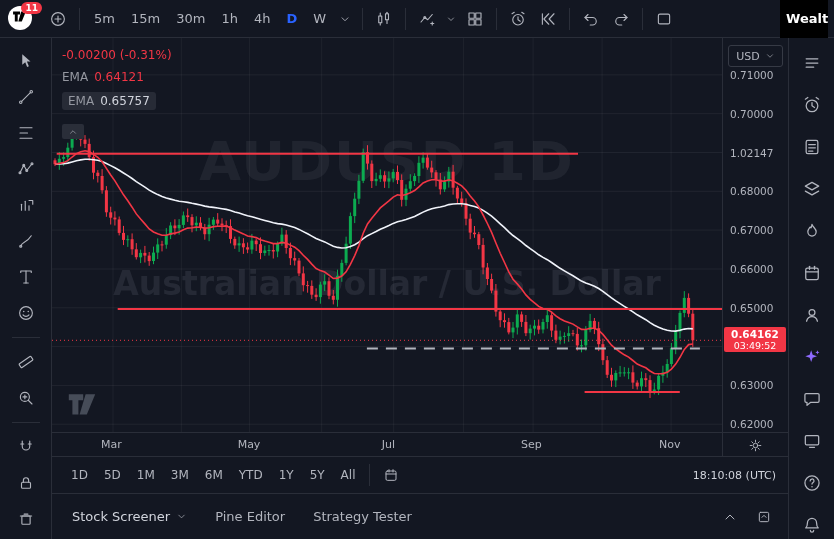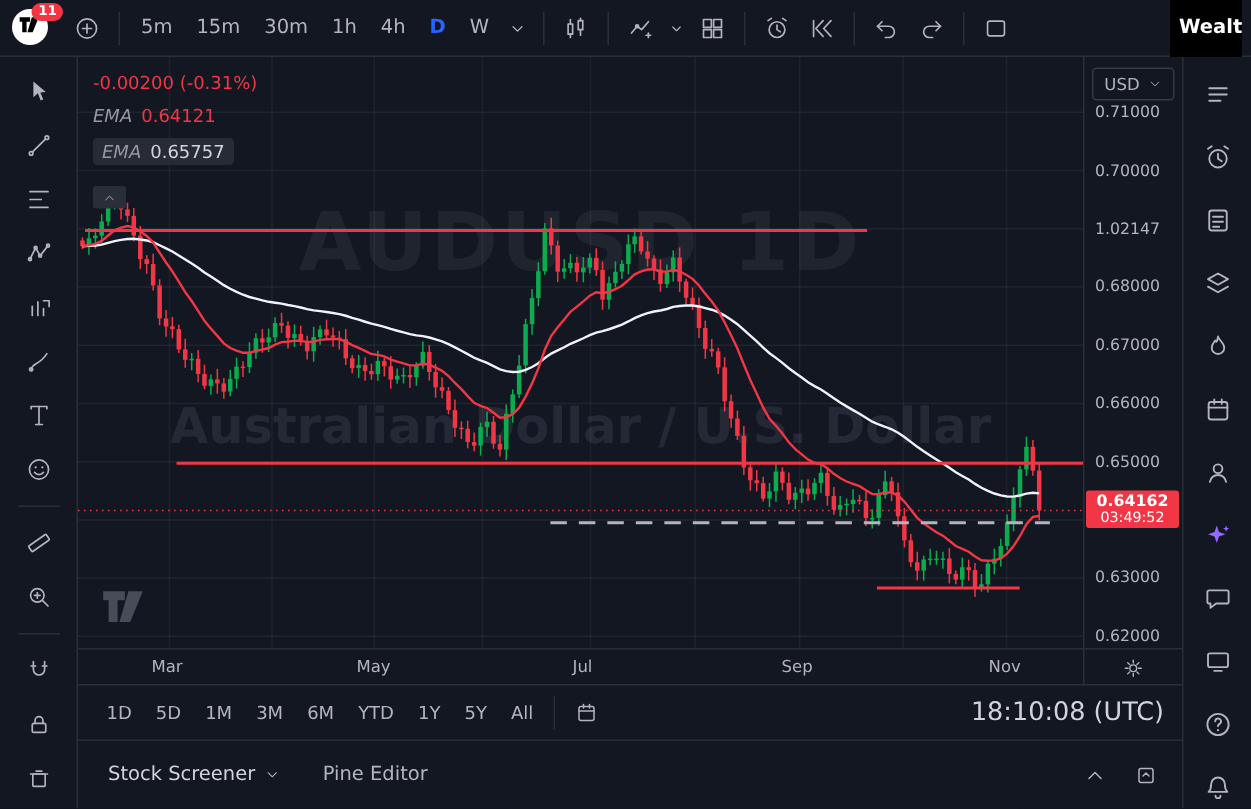--- a/index.html
+++ b/index.html
@@ -30,36 +30,36 @@
   
   .center{position:absolute;left:52px;top:38px;right:46px;bottom:0;}
   .chart-area{position:absolute;left:0;top:0;width:670px;height:394px;overflow:hidden;background:#131722;}
   .price-axis{position:absolute;left:670px;top:0;right:0;height:394px;border-left:1px solid #2a2e39;background:#131722;cursor:ns-resize;}
   .time-axis{position:absolute;left:0;top:394px;width:670px;height:24px;border-top:1px solid #2a2e39;cursor:ew-resize;}
   .axis-corner{position:absolute;left:670px;top:394px;right:0;height:24px;border-top:1px solid #2a2e39;border-left:1px solid #2a2e39;
                display:flex;align-items:center;justify-content:center;color:#787b86;}
   .range-bar{position:absolute;left:0;top:418px;right:0;height:37px;border-top:1px solid #2a2e39;display:flex;align-items:center;
              padding:0 12px;box-sizing:border-box;gap:2px;}
   .rbtn{padding:3px 7px;font-size:12px;color:#b2b5be;border-radius:4px;cursor:pointer;}
-  .clock{margin-left:auto;font-size:17px;color:#d1d4dc;cursor:pointer;}
+  .clock{margin-left:auto;font-size:11px;color:#d1d4dc;cursor:pointer;}
   .bottom-tabs{position:absolute;left:0;top:455px;right:0;height:46px;border-top:1px solid #2a2e39;display:flex;align-items:center;
                padding:14px 6px;box-sizing:border-box;}
   .tab{padding:0 14px;font-size:13px;color:#b2b5be;display:flex;align-items:center;gap:6px;height:100%;cursor:pointer;}
   .tab.first{color:#d1d4dc;}
   .tabs-right{margin-left:auto;display:flex;gap:6px;align-items:center;padding-right:4px;}
   
   .wm1{position:absolute;left:0;width:100%;text-align:center;top:92px;font-size:54px;font-weight:700;
        color:rgba(150,156,170,0.10);letter-spacing:2px;pointer-events:none;}
   .wm2{position:absolute;left:0;width:100%;text-align:center;top:226px;font-size:33px;font-weight:700;
        color:rgba(150,156,170,0.14);pointer-events:none;}
   #chart-svg{position:absolute;left:0;top:0;display:block;}
   .legend{position:absolute;left:10px;top:10px;z-index:5;font-size:12px;line-height:14px;}
   .lrow{margin-bottom:8px;display:flex;gap:6px;align-items:center;}
   .change{color:#f23645;}
-  .ema-label{color:#9598a1;font-style:italic;}
+  .ema-label{color:#9598a1;}
   .v-red{color:#f23645;}
   .v-white{color:#d1d4dc;}
   .pill{background:rgba(42,46,57,0.9);padding:2px 6px;border-radius:3px;display:inline-flex;gap:6px;}
   .collapse-box{position:absolute;left:10px;top:86px;width:22px;height:15px;background:#2a2e39;border-radius:2px;
                 display:flex;align-items:center;justify-content:center;color:#b2b5be;z-index:5;cursor:pointer;}
   .tvwm{position:absolute;left:14px;bottom:12px;z-index:4;opacity:0.9;}
   
   .plabel{position:absolute;left:7px;font-size:10.5px;color:#b2b5be;}
   .usd-box{position:absolute;top:7px;left:5px;right:5px;height:20px;border:1px solid #363a45;background:#131722;border-radius:3px;
            display:flex;align-items:center;justify-content:center;gap:5px;font-size:11px;color:#b2b5be;z-index:6;cursor:pointer;}
@@ -811,20 +811,23 @@
     <div class="bottom-tabs">
       <div class="tab first">
         <span>Stock Screener</span>
         <svg class="icon" width="11" height="11" viewBox="0 0 24 24">
           <polyline points="6,9 12,15 18,9"></polyline>
         </svg>
       </div>
       <div class="tab">
         <span>Pine Editor</span>
       </div>
+      <div class="tab">
+        <span>Strategy Tester</span>
+      </div>
       <div class="tabs-right">
         <div class="tbtn">
           <svg class="icon" width="16" height="16" viewBox="0 0 24 24">
             <polyline points="6,15 12,9 18,15"></polyline>
           </svg>
         </div>
         <div class="tbtn">
           <svg class="icon" width="16" height="16" viewBox="0 0 24 24">
             <rect x="5" y="5" width="14" height="14" rx="2"></rect>
               <polyline points="9,12.5 12,9.5 15,12.5"></polyline>

